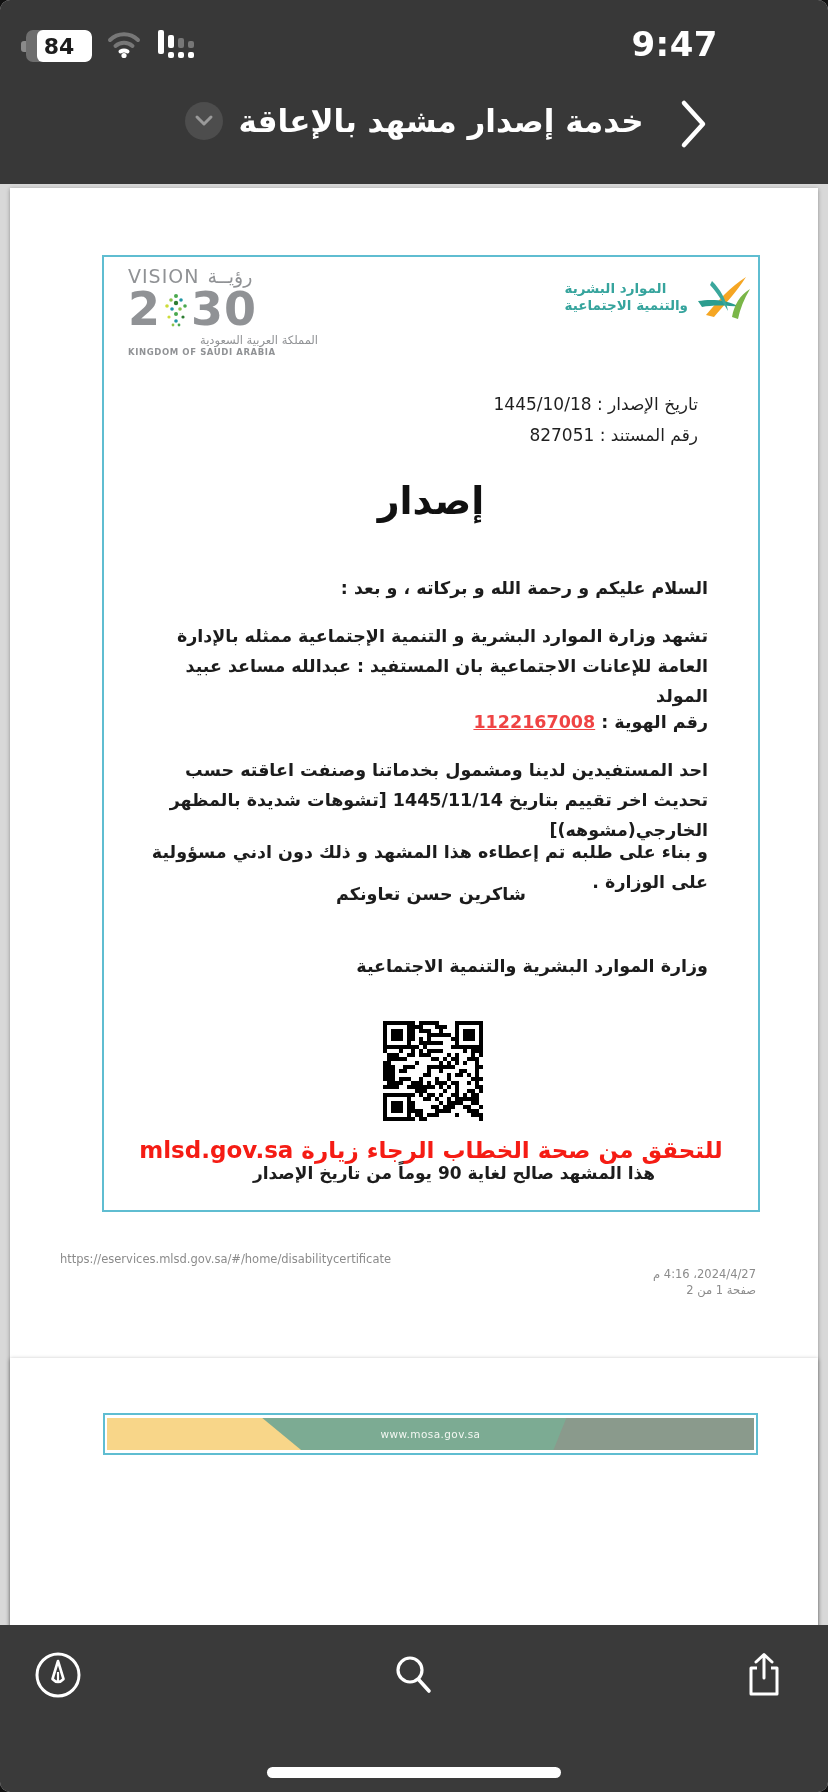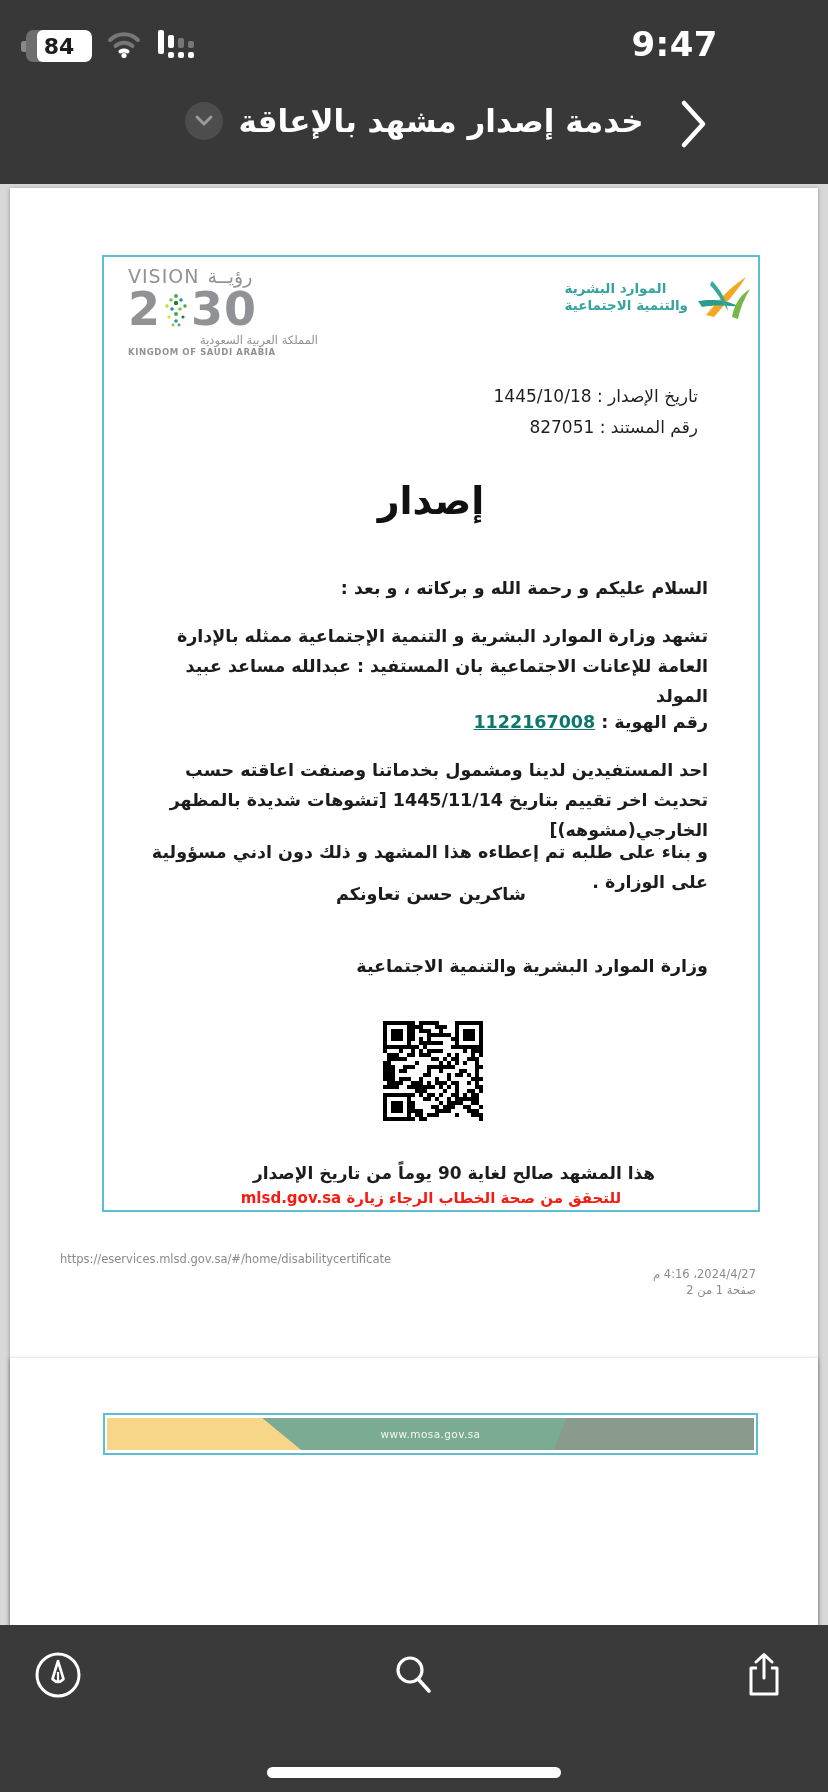--- a/index.html
+++ b/index.html
@@ -1,18 +1,18 @@
 <!DOCTYPE html>
 <html lang="ar"><head>
 <meta charset="utf-8">
 <style>
   * { margin:0; padding:0; box-sizing:border-box; }
   html,body { background:#111; }
   body { font-family:"DejaVu Sans", sans-serif; }
-  .phone { position:relative; width:828px; height:1792px; margin:0 auto; background:#d8d8d8; overflow:hidden; }
+  .phone { position:relative; width:828px; height:1792px; margin:0 auto; background:#d8d8d8; overflow:hidden;border-radius:10px; }
 
   
   .top-chrome { position:absolute; top:0; left:0; width:828px; height:184px; background:#383838; z-index:5; }
   .status-row { position:absolute; top:22px; left:0; width:100%; height:44px; }
   .time { position:absolute; top:2px; right:110px; color:#fff; font-size:34px; font-weight:600; letter-spacing:.5px; }
   .left-icons { position:absolute; top:6px; left:26px; display:flex; align-items:center; gap:14px; }
   .battery { position:relative; width:66px; height:32px; }
   .battery .nub { position:absolute; left:-5px; top:11px; width:6px; height:11px; background:#8a8a8a; border-radius:3px 0 0 3px; }
   .battery .body { position:absolute; inset:0; border-radius:7px; background:#6e6e6e; overflow:hidden; }
   .battery .fill { position:absolute; top:0; right:0; bottom:0; width:84%; background:#fff; border-radius:6px; }
@@ -37,32 +37,32 @@
   .vision { top:8px; left:24px; width:190px; color:#909295; }
   .vision .row1 { display:flex; align-items:baseline; gap:8px; font-size:19px; letter-spacing:1px; }
   .vision .row2 { display:flex; align-items:center; font-size:46px; font-weight:700; line-height:44px; letter-spacing:1px; }
   .vision .sub-ar { font-size:11.5px; margin-top:2px; }
   .vision .sub-en { font-size:8.5px; letter-spacing:.6px;font-weight:bold; }
 
   
   .ministry { top:14px; right:6px; display:flex; align-items:center; gap:8px; }
   .ministry .txt { color:#36a49d; font-weight:700; font-size:13.5px; line-height:17px; text-align:left; direction:rtl; }
 
-  .meta-block { top:124px; right:60px; text-align:right; color:#1f1f1f; font-size:17px; line-height:31px; }
+  .meta-block { top:132px; right:60px; text-align:right; color:#1f1f1f; font-size:17px; line-height:31px; }
   .doc-title { top:222px; left:0; right:0; text-align:center; font-size:38px; font-weight:700; color:#111; }
   .salutation { top:316px; right:50px; left:30px; text-align:right; }
   .body-intro { top:364px; right:50px; left:24px; text-align:right; }
   .id-line { top:450px; right:50px; left:30px; text-align:right; }
-  .id-link { color:#0f766e; text-decoration:underline; font-weight:700; }
+  .id-link { color:#ef4444; text-decoration:underline; font-weight:700; }
   .body-assessment { top:498px; right:50px; left:24px; text-align:right; }
   .body-disclaimer { top:580px; right:50px; left:24px; text-align:right; }
   .thanks { top:622px; left:0; right:0; text-align:center; }
   .signature { top:694px; right:50px; text-align:right; }
   .qr { top:764px; left:279px; width:100px; height:100px; }
-  .verify { top:932px; left:0; right:0; text-align:center; color:#f51c14; font-size:15px; font-weight:700; }
+  .verify { top:880px; left:0; right:0; text-align:center; color:#f51c14; font-size:23px; font-weight:700; }
   .validity { top:906px; left:0; right:0; text-align:center; color:#1c1c1c; font-size:17px; font-weight:600;padding-left:46px; }
 
   .pfooter-url { top:1064px; left:50px; color:#8b8b8b; font-size:11.5px; direction:ltr; }
   .pfooter-right { top:1078px; right:62px; text-align:right; color:#8b8b8b; font-size:11.5px; line-height:16px; direction:rtl; }
 
   
   .banner-frame { position:absolute; top:55px; left:93px; right:60px; border:2px solid #5fbdd1; padding:3px 2px; }
   .banner { position:relative; height:32px; background:#7cab93; overflow:hidden; }
   .banner-yellow { position:absolute; inset:0; background:#f8d689; clip-path:polygon(0 0, 24% 0, 30% 100%, 0 100%); }
   .banner-dark { position:absolute; inset:0; background:#8a9a8c; clip-path:polygon(71% 0, 100% 0, 100% 100%, 69% 100%); }

